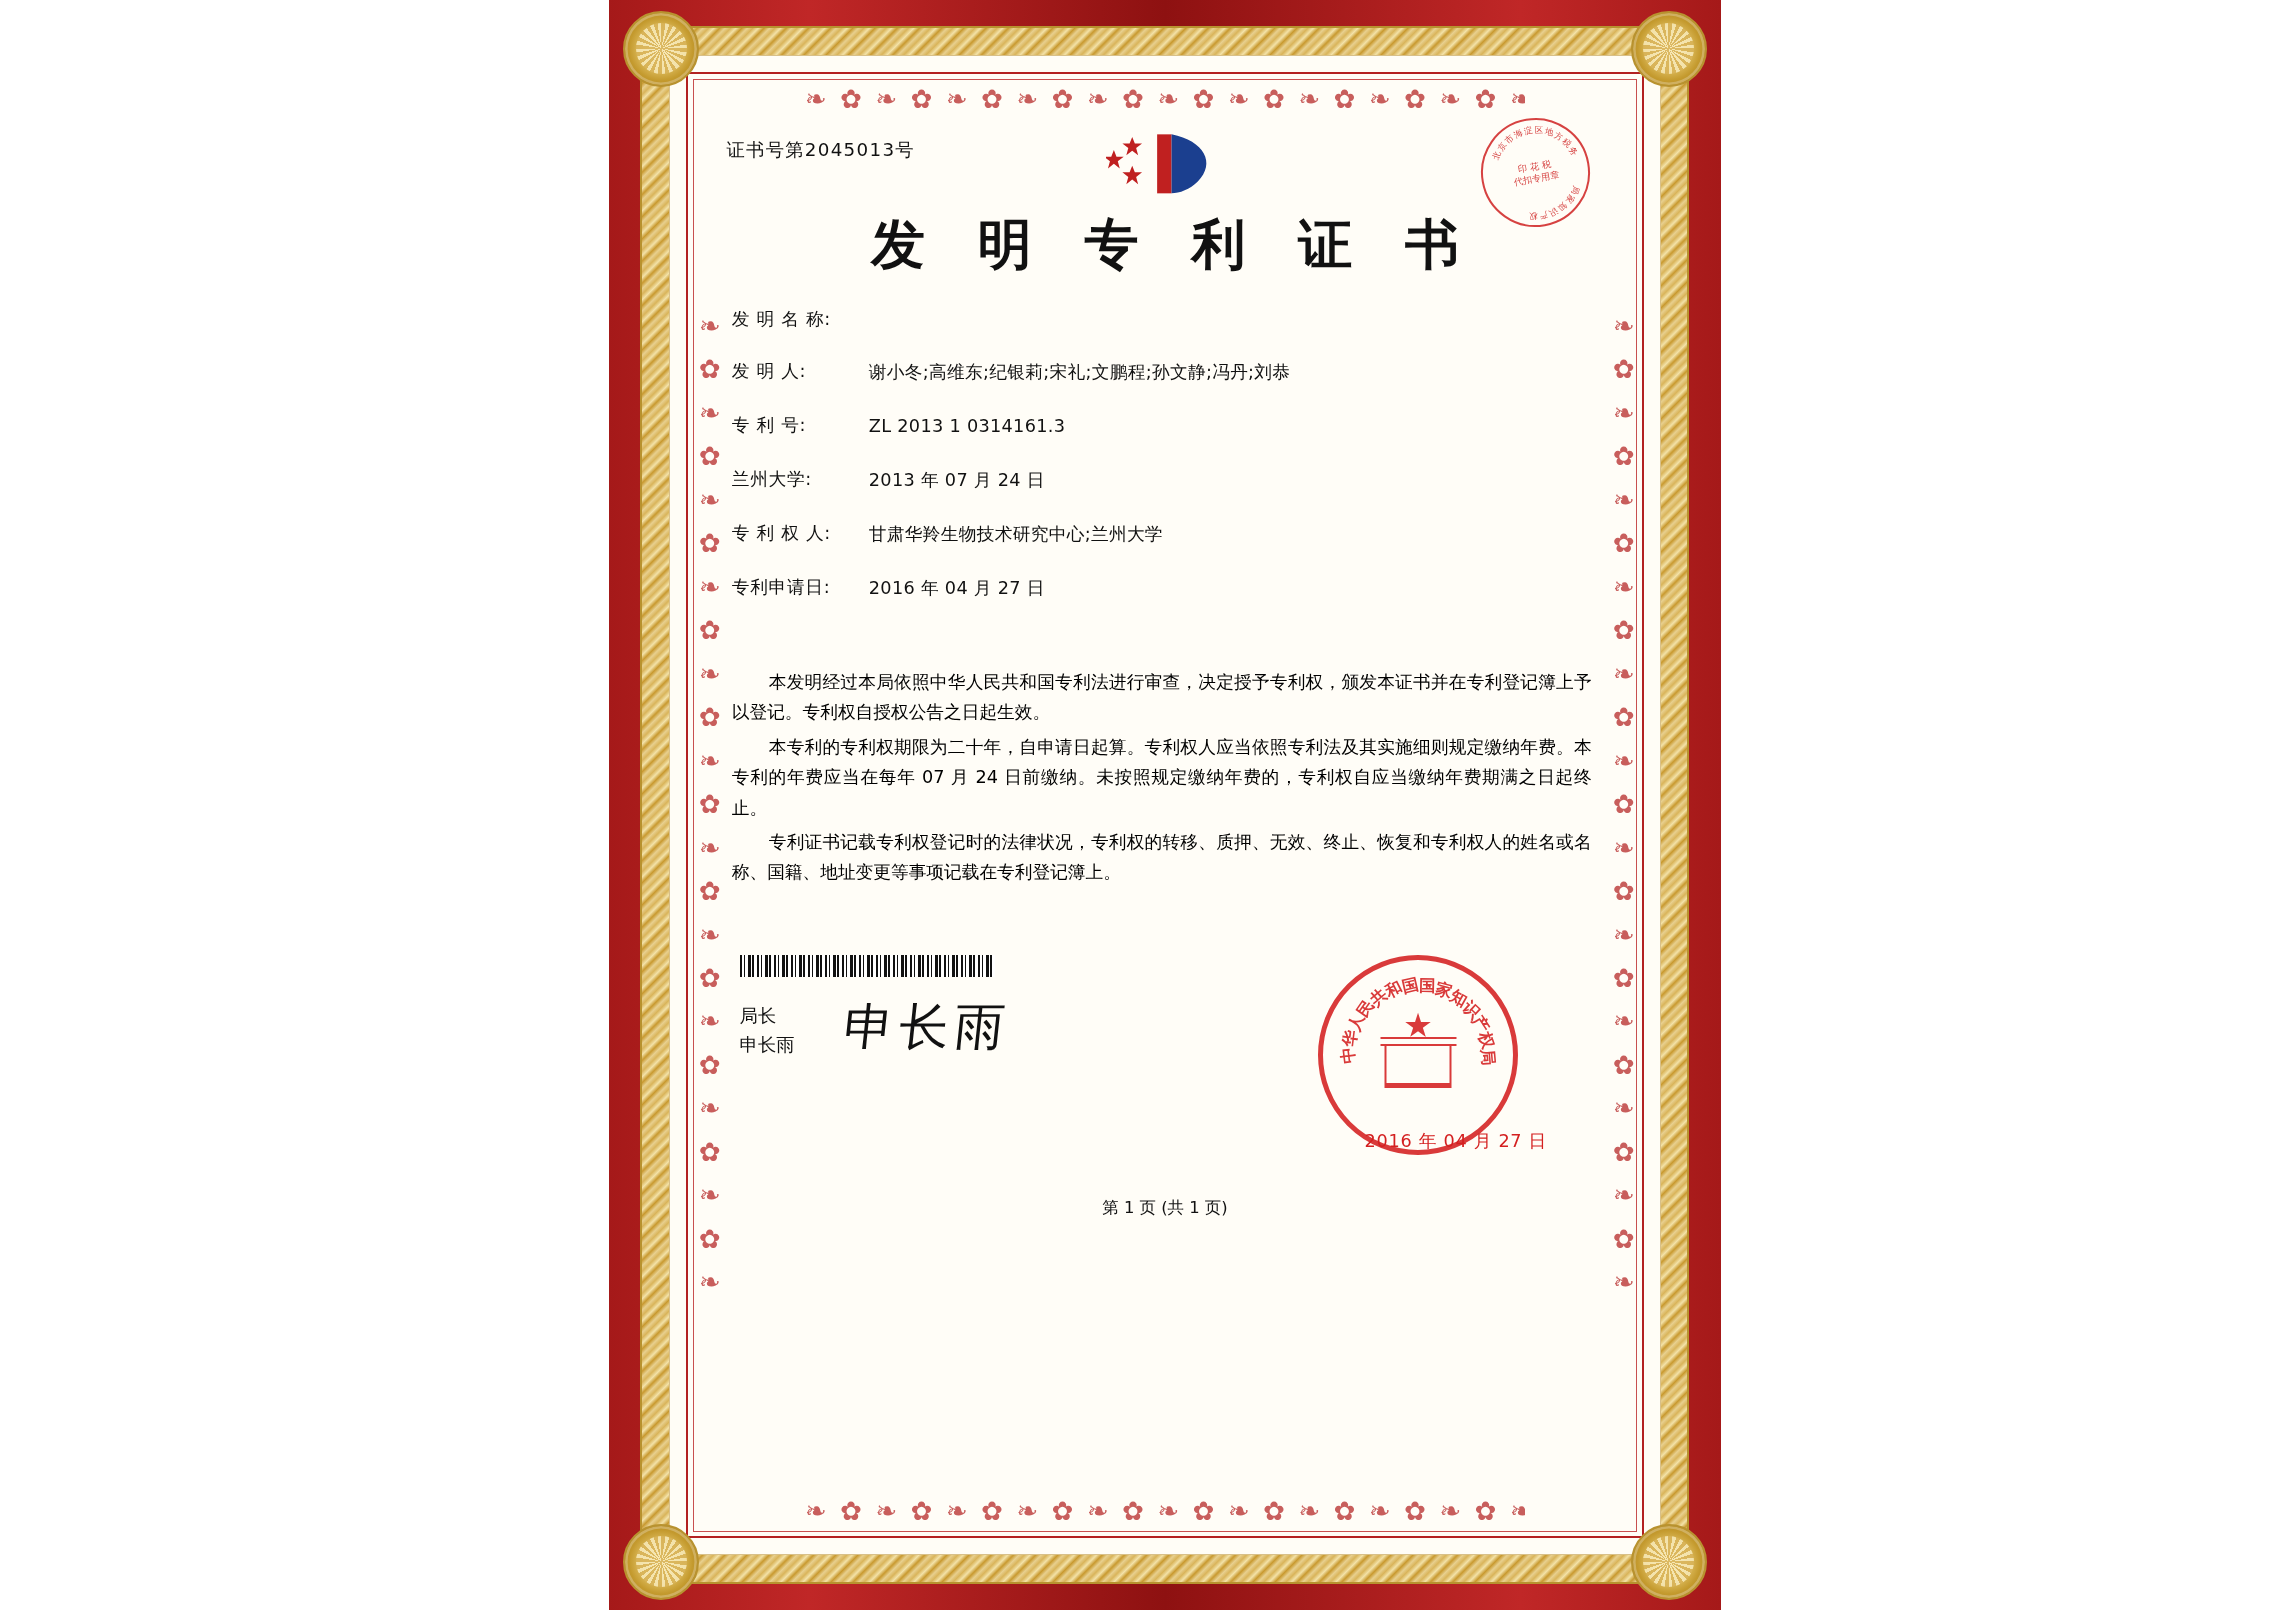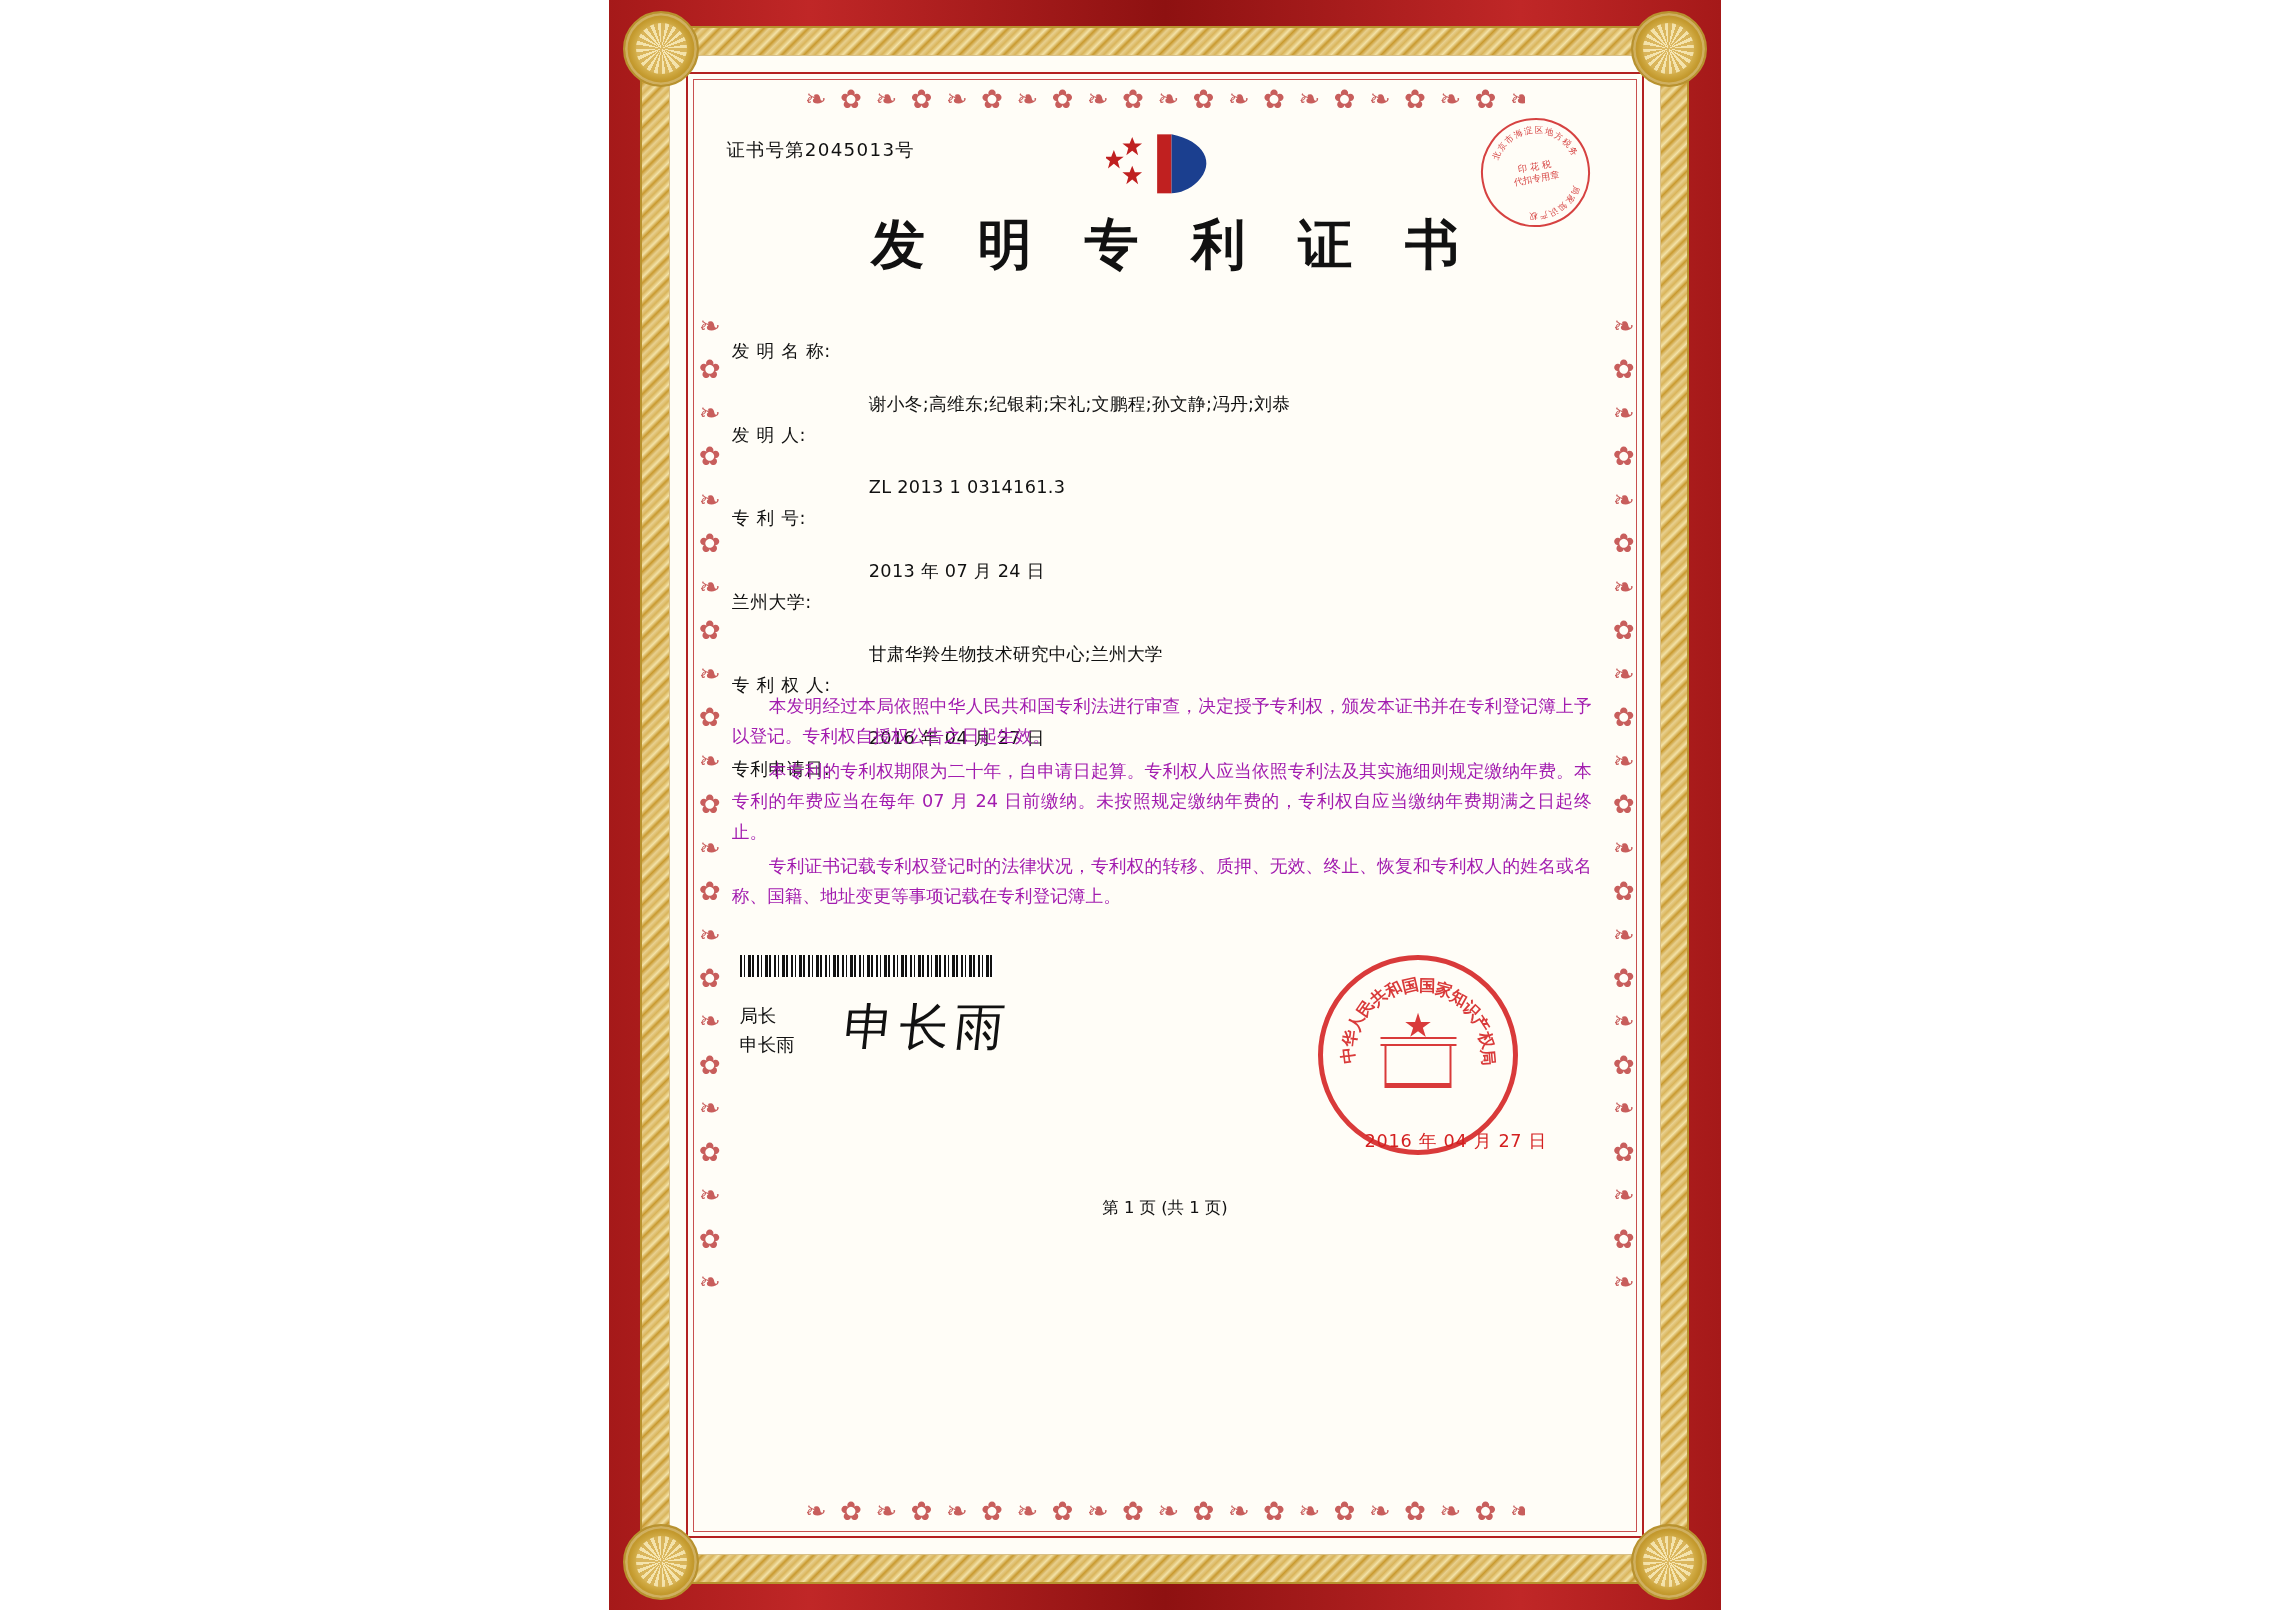--- a/index.html
+++ b/index.html
@@ -213,38 +213,37 @@
     align-items: flex-start;
     margin-bottom: 27.5px;
     font-size: 17.7px;
     color: #111;
     font-family: "DejaVu Sans", "Liberation Sans", sans-serif;
   }
   .field-label {
     width: 137px;
     flex: none;
     letter-spacing: 0.7px;
-    margin-top: 32px;
   }
   .field-value {
     flex: 1;
     line-height: 1.5;
     letter-spacing: 0.3px;
   }
   .field-value .line2 { display: block; }
 
   
   .paragraphs {
     position: absolute;
     left: 11.8px;
     right: 18.3px;
-    top: 580px;
+    top: 556px;
     font-size: 17.7px;
     line-height: 1.72;
-    color: #a21caf;
+    color: #000000;
     text-align: justify;
     font-family: "DejaVu Sans", "Liberation Sans", sans-serif;
   }
   .paragraphs p {
     margin: 0 0 3.9px 0;
     text-indent: 37px;
   }
 
   
   .barcode {

